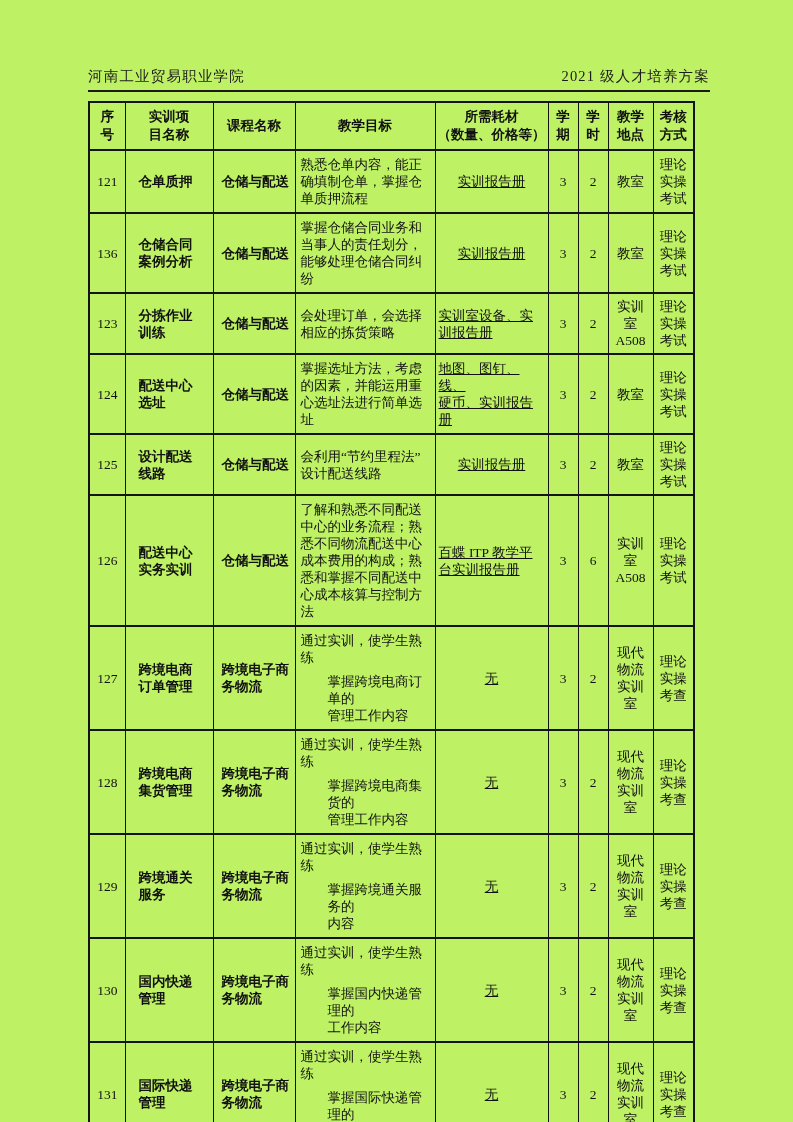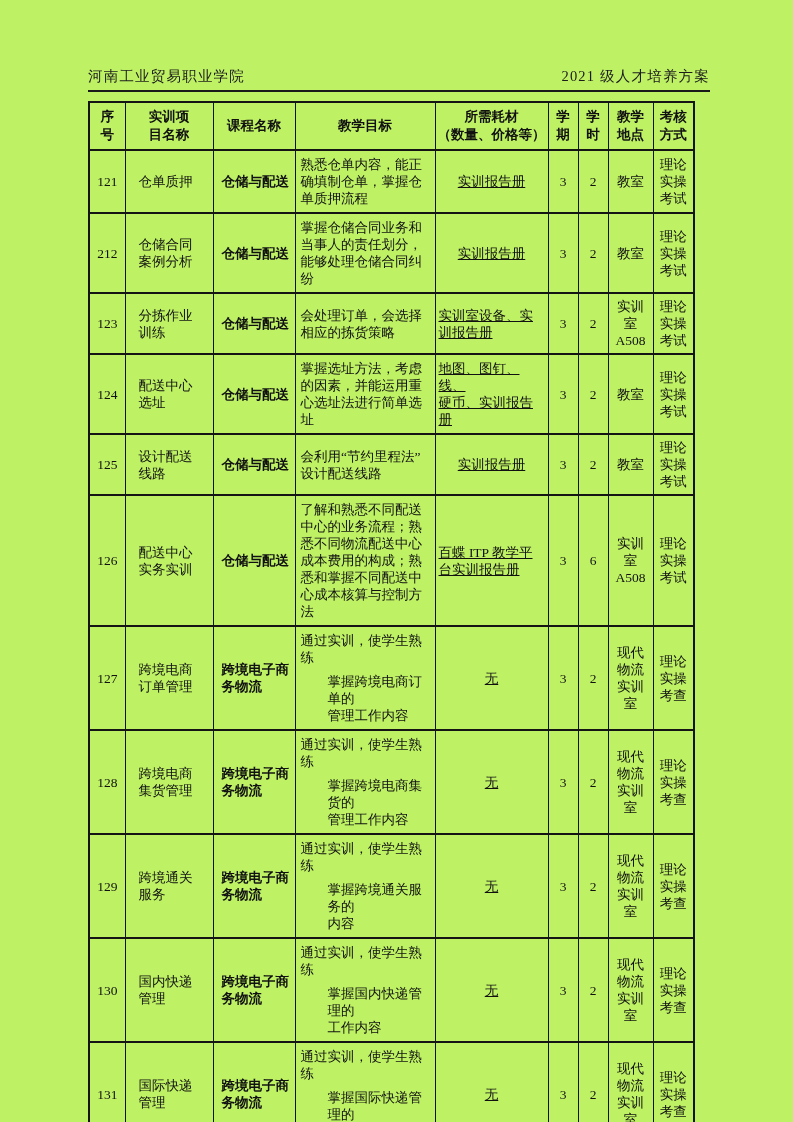--- a/index.html
+++ b/index.html
@@ -40,21 +40,21 @@
   }
   th{
     font-weight:bold;
     line-height:18px;
     padding:5px 1px;
     white-space:pre-line;
     font-size:13.5px;
   }
   .para{white-space:pre-line;}
   .para + .para{margin-top:7px;margin-left:27px;}
-  td.col-project{text-align:left;padding-left:13px;padding-right:3px;}
+  td.col-project{text-align:left;padding-left:13px;padding-right:3px;font-weight:bold;}
   td.col-course{text-align:left;padding-left:8px;padding-right:2px;font-weight:bold;}
   td.col-objective{text-align:left;padding:5px 5px;}
   td.col-materials{padding:4px 3px;text-decoration:underline;}
   td.col-materials.multiline{text-align:left;margin-top:42px;}
   .page-footer{
     margin-top:23px;
     text-align:right;
     padding-right:12px;
     font-size:15px;
     color:#4d4d4d;
@@ -135,21 +135,21 @@
               <div class="para">教室</div>
             </td>
             <td class="col-assessment multiline">
               <div class="para">理论
 实操
 考试</div>
             </td>
           </tr>
           <tr>
             <td class="col-seq">
-              <div class="para">212</div>
+              <div class="para">136</div>
             </td>
             <td class="col-project multiline">
               <div class="para">仓储合同
 案例分析</div>
             </td>
             <td class="col-course">
               <div class="para">仓储与配送</div>
             </td>
             <td class="col-objective multiline">
               <div class="para">掌握仓储合同业务和

